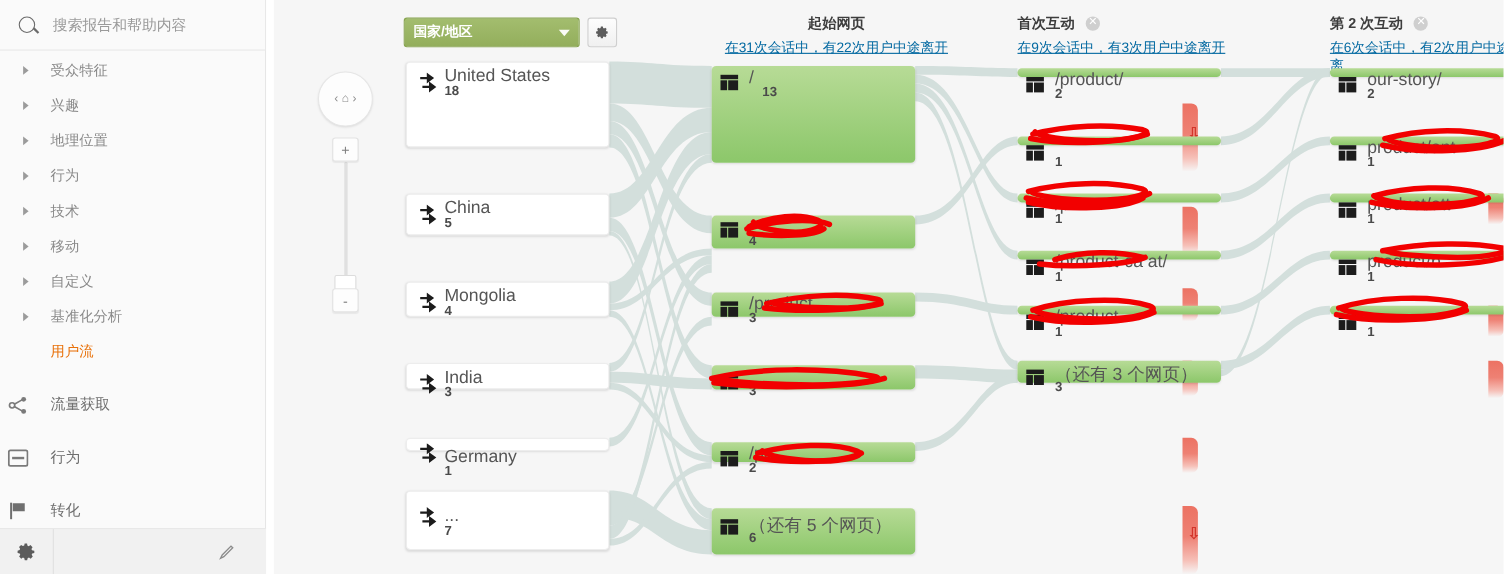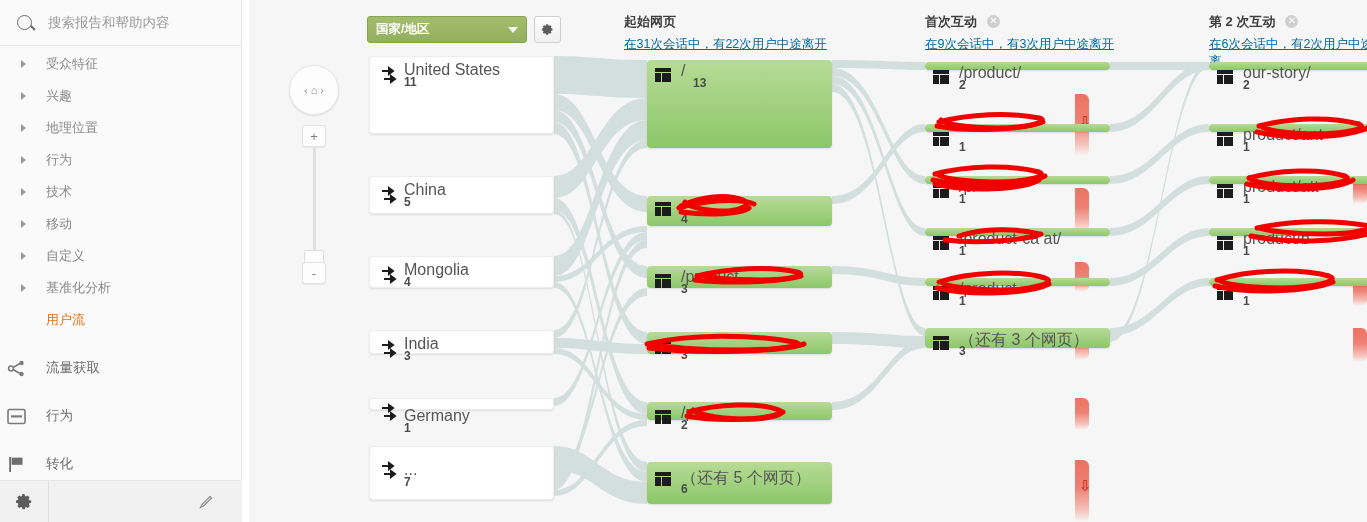--- a/index.html
+++ b/index.html
@@ -296,21 +296,21 @@
     </div>
 
     <div id="home-btn">
       <span>‹ ⌂ ›</span>
     </div>
     <div id="zoom-track"></div>
     <div id="zoom-in">+</div>
     <div id="zoom-thumb"></div>
     <div id="zoom-out">-</div>
 
-    <div class="col-header" style="left:375px;">
+    <div class="col-header" style="left:410px;text-align:center;">
       <div class="ch-title">起始网页</div>
       <div class="ch-sub">在31次会话中，有22次用户中途离开</div>
     </div>
     <div class="col-header" style="left:676px;">
       <div class="ch-title">首次互动</div><span class="ch-close">✕</span>
       <div class="ch-sub">在9次会话中，有3次用户中途离开</div>
     </div>
     <div class="col-header" style="left:960px;">
       <div class="ch-title">第 2 次互动</div><span class="ch-close">✕</span>
       <div class="ch-sub">在6次会话中，有2次用户中途离</div>
@@ -374,21 +374,21 @@
       </g>
     </svg>
 
     <div class="node node-white" style="left:120px; top:56px; width:185px; height:78px;">
       <span class="nicon">
         <svg width="22" height="20" viewBox="0 0 22 20">
               <path d="M2 5 H11 M9 2 L13 5 L9 8 Z M4 13 H13 M11 10 L15 13 L11 16 Z" stroke="#1c1c1c" stroke-width="2" fill="#1c1c1c"></path>
             </svg>
       </span>
       <span class="node-label">United States</span>
-      <span class="node-value">11</span>
+      <span class="node-value">18</span>
     </div>
 
     <div class="node node-white" style="left:120px; top:176px; width:185px; height:38px;">
       <span class="nicon">
         <svg width="22" height="20" viewBox="0 0 22 20">
               <path d="M2 5 H11 M9 2 L13 5 L9 8 Z M4 13 H13 M11 10 L15 13 L11 16 Z" stroke="#1c1c1c" stroke-width="2" fill="#1c1c1c"></path>
             </svg>
       </span>
       <span class="node-label">China</span>
       <span class="node-value">5</span>

